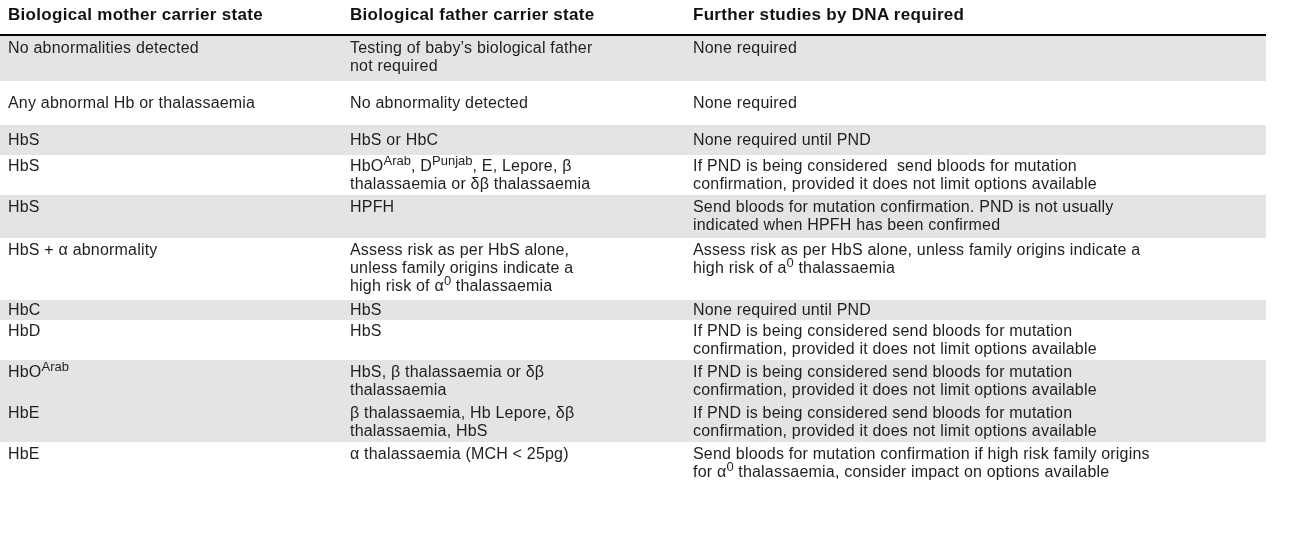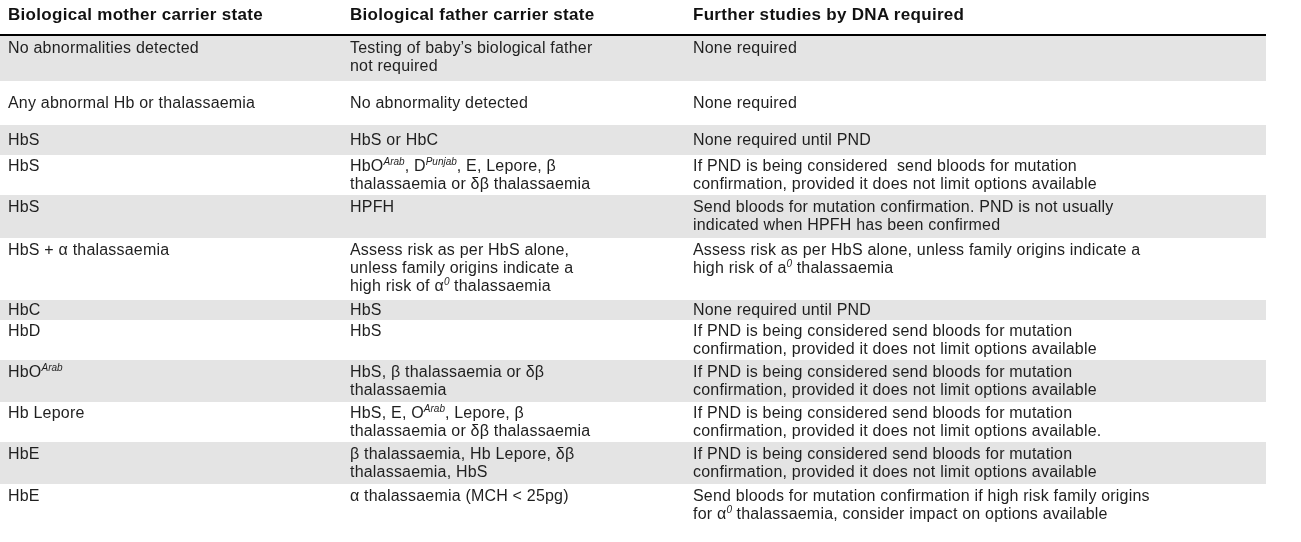--- a/index.html
+++ b/index.html
@@ -56,25 +56,24 @@
   tbody tr:nth-child(2) td { padding-top: 13px; padding-bottom: 13px; }
   tbody tr:nth-child(3) td { padding-top: 6px; padding-bottom: 6px; }
   tbody tr:nth-child(5) td { padding-top: 3px; padding-bottom: 4px; }
   tbody tr:nth-child(6) td { padding-top: 3px; padding-bottom: 5px; }
   tbody tr:nth-child(7) td { padding-top: 1px; padding-bottom: 1px; }
   tbody tr:nth-child(9) td { padding-top: 3px; padding-bottom: 3px; }
   tbody tr:nth-child(11) td { padding-top: 3px; padding-bottom: 3px; }
   tbody tr:nth-child(12) td { padding-top: 3px; }
 
   sup {
-    font-size: 10px;
+    font-size: 13px;
     line-height: 0;
     vertical-align: 6px;
     letter-spacing: 0;
-    font-style: italic;
   }
 </style>
 </head>
 <body>
 
 <div class="page">
   <table class="carrier-table">
     <colgroup>
       <col class="c1">
       <col class="c2">
@@ -107,44 +106,39 @@
           <td>HbS</td>
           <td>HbO<sup>Arab</sup>, D<sup>Punjab</sup>, E, Lepore, β<br>thalassaemia or δβ thalassaemia</td>
           <td>If PND is being considered  send bloods for mutation<br>confirmation, provided it does not limit options available</td>
         </tr>
         <tr class="shaded">
           <td>HbS</td>
           <td>HPFH</td>
           <td>Send bloods for mutation confirmation. PND is not usually<br>indicated when HPFH has been confirmed</td>
         </tr>
         <tr>
-          <td>HbS + α thalassaemia</td>
+          <td>HbS + α abnormality</td>
           <td>Assess risk as per HbS alone,<br>unless family origins indicate a<br>high risk of α<sup>0</sup> thalassaemia</td>
           <td>Assess risk as per HbS alone, unless family origins indicate a<br>high risk of a<sup>0</sup> thalassaemia</td>
         </tr>
         <tr class="shaded">
           <td>HbC</td>
           <td>HbS</td>
           <td>None required until PND</td>
         </tr>
         <tr>
           <td>HbD</td>
           <td>HbS</td>
           <td>If PND is being considered send bloods for mutation<br>confirmation, provided it does not limit options available</td>
         </tr>
         <tr class="shaded">
           <td>HbO<sup>Arab</sup></td>
           <td>HbS, β thalassaemia or δβ<br>thalassaemia</td>
           <td>If PND is being considered send bloods for mutation<br>confirmation, provided it does not limit options available</td>
         </tr>
-        <tr>
-          <td>Hb Lepore</td>
-          <td>HbS, E, O<sup>Arab</sup>, Lepore, β<br>thalassaemia or δβ thalassaemia</td>
-          <td>If PND is being considered send bloods for mutation<br>confirmation, provided it does not limit options available.</td>
-        </tr>
         <tr class="shaded">
           <td>HbE</td>
           <td>β thalassaemia, Hb Lepore, δβ<br>thalassaemia, HbS</td>
           <td>If PND is being considered send bloods for mutation<br>confirmation, provided it does not limit options available</td>
         </tr>
         <tr>
           <td>HbE</td>
           <td>α thalassaemia (MCH &lt; 25pg)</td>
           <td>Send bloods for mutation confirmation if high risk family origins<br>for α<sup>0</sup> thalassaemia, consider impact on options available</td>
         </tr>

